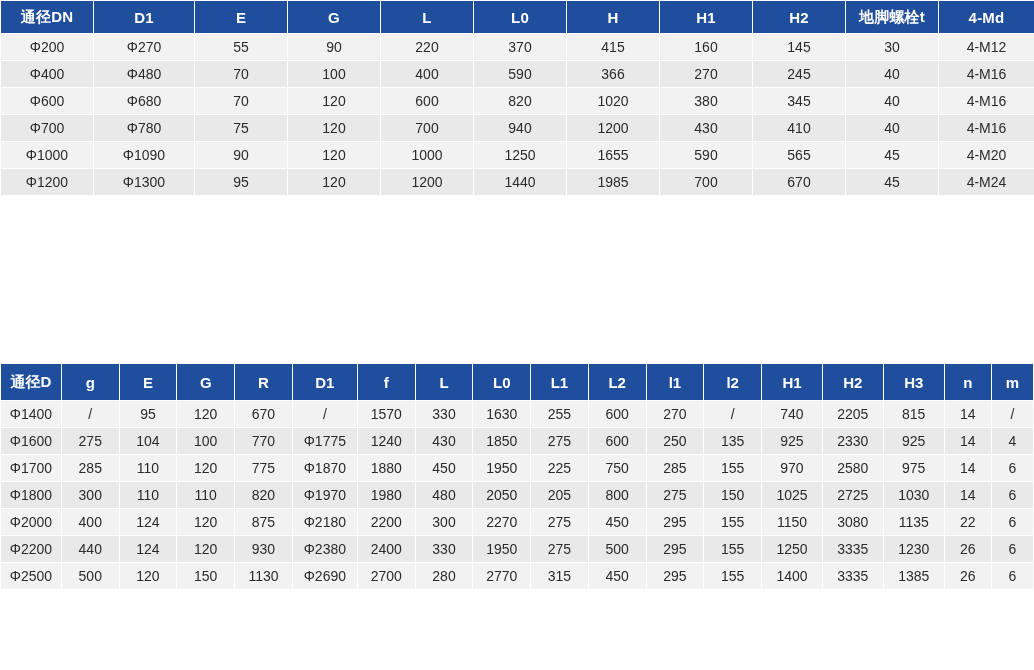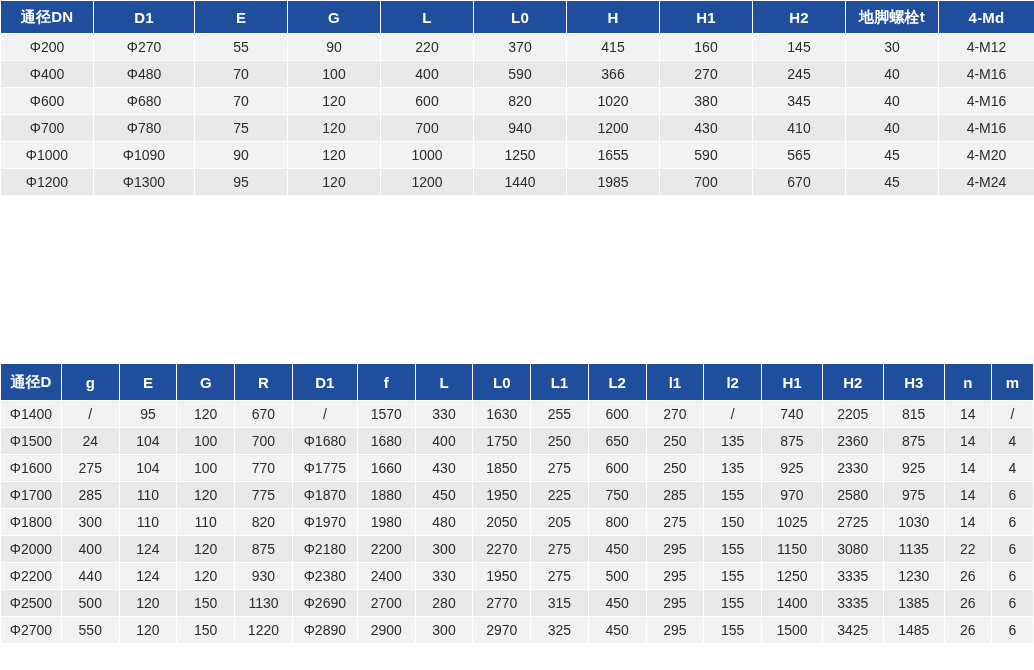--- a/index.html
+++ b/index.html
@@ -254,47 +254,27 @@
           <td>600</td>
           <td>270</td>
           <td>/</td>
           <td>740</td>
           <td>2205</td>
           <td>815</td>
           <td>14</td>
           <td>/</td>
         </tr>
         <tr>
-          <td class="firstcol">Φ1500</td>
-          <td>24</td>
-          <td>104</td>
-          <td>100</td>
-          <td>700</td>
-          <td>Φ1680</td>
-          <td>1680</td>
-          <td>400</td>
-          <td>1750</td>
-          <td>250</td>
-          <td>650</td>
-          <td>250</td>
-          <td>135</td>
-          <td>875</td>
-          <td>2360</td>
-          <td>875</td>
-          <td>14</td>
-          <td>4</td>
-        </tr>
-        <tr>
           <td class="firstcol">Φ1600</td>
           <td>275</td>
           <td>104</td>
           <td>100</td>
           <td>770</td>
           <td>Φ1775</td>
-          <td>1660</td>
+          <td>1240</td>
           <td>430</td>
           <td>1850</td>
           <td>275</td>
           <td>600</td>
           <td>250</td>
           <td>135</td>
           <td>925</td>
           <td>2330</td>
           <td>925</td>
           <td>14</td>
@@ -393,36 +373,16 @@
           <td>315</td>
           <td>450</td>
           <td>295</td>
           <td>155</td>
           <td>1400</td>
           <td>3335</td>
           <td>1385</td>
           <td>26</td>
           <td>6</td>
         </tr>
-        <tr>
-          <td class="firstcol">Φ2700</td>
-          <td>550</td>
-          <td>120</td>
-          <td>150</td>
-          <td>1220</td>
-          <td>Φ2890</td>
-          <td>2900</td>
-          <td>300</td>
-          <td>2970</td>
-          <td>325</td>
-          <td>450</td>
-          <td>295</td>
-          <td>155</td>
-          <td>1500</td>
-          <td>3425</td>
-          <td>1485</td>
-          <td>26</td>
-          <td>6</td>
-        </tr>
       </tbody>
   </table>
 
 </div>
 
 </body></html>

